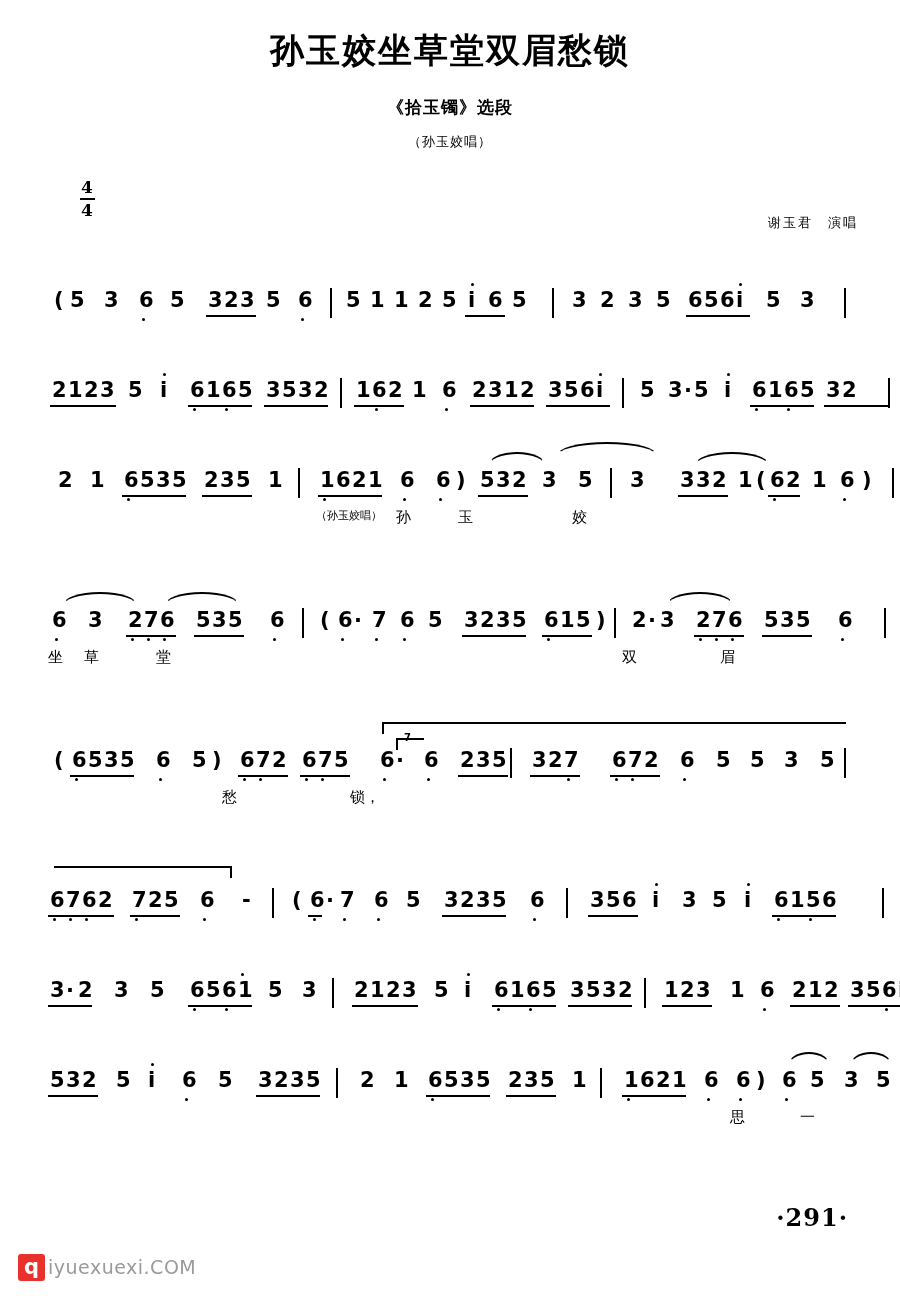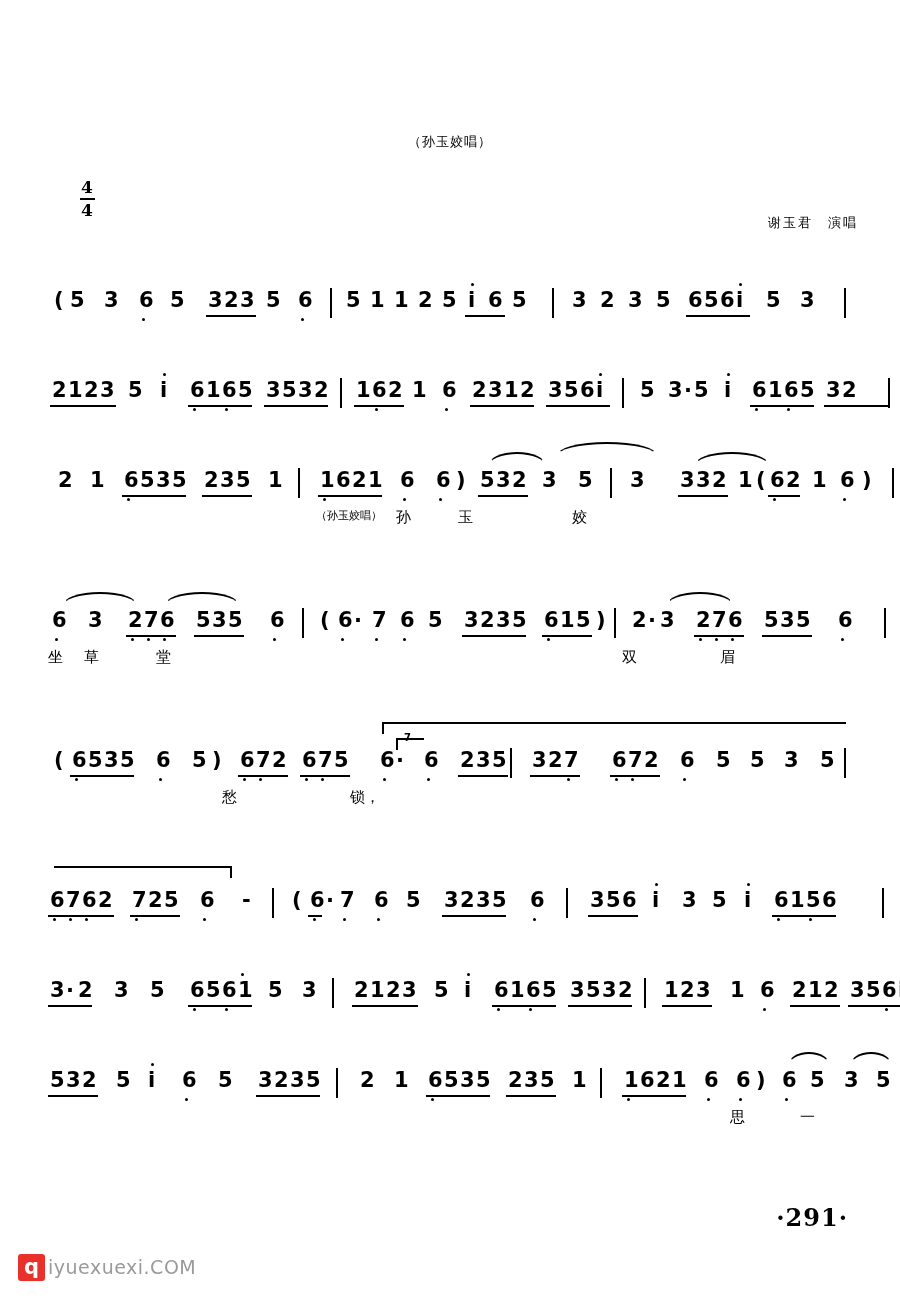--- a/index.html
+++ b/index.html
@@ -217,20 +217,22 @@
     color: #9a9a9a;
     font-size: 19px;
     letter-spacing: 0.5px;
   }
 </style>
 </head>
 <body>
 
 <div class="page">
 
+  <div class="title">孙玉姣坐草堂双眉愁锁</div>
+  <div class="subtitle">《拾玉镯》选段</div>
   <div class="role">（孙玉姣唱）</div>
 
   <div class="meter">
     <span class="num">4</span>
     <span class="bar"></span>
     <span class="num">4</span>
   </div>
 
   <div class="performer">谢玉君　演唱</div>
 

